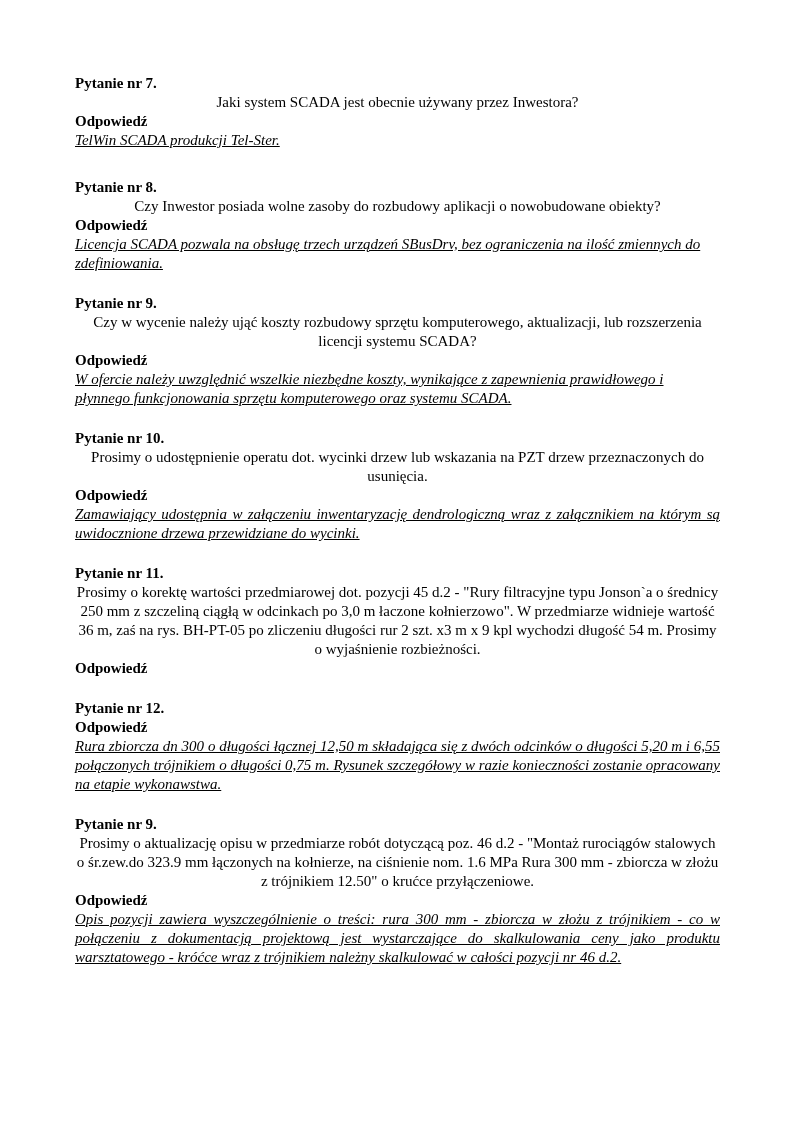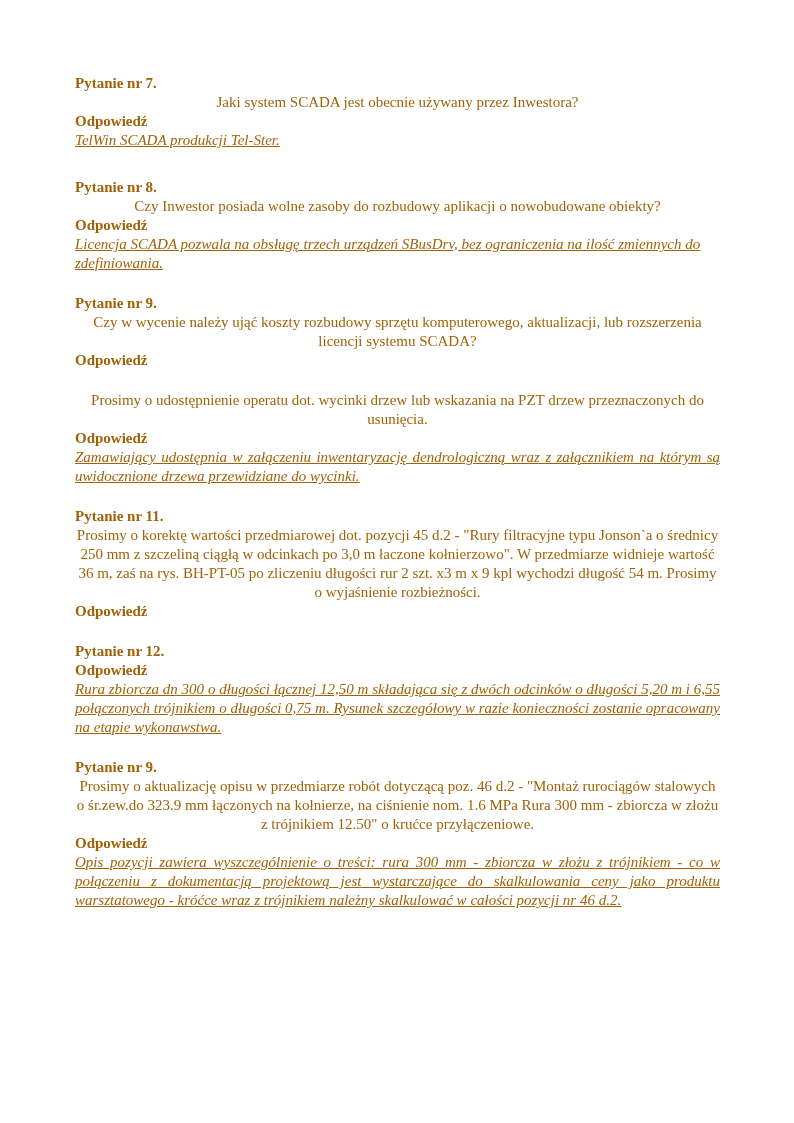--- a/index.html
+++ b/index.html
@@ -6,21 +6,21 @@
     margin: 0;
     padding: 0;
     background: #ffffff;
   }
   .page {
     position: relative;
     width: 794px;
     height: 1123px;
     margin: 0 auto;
     background: #ffffff;
-    color: #a16207;
+    color: #000000;
     font-family: "Liberation Serif", "DejaVu Serif", serif;
     font-size: 15px;
     line-height: 19px;
     box-sizing: border-box;
     padding: 74px 74px 40px 75px;
     overflow: hidden;
   }
   .qa-section {
     margin-bottom: 21px;
   }
@@ -63,23 +63,25 @@
     <h3 class="q-title">Pytanie nr 8.</h3>
     <p class="q-text">Czy Inwestor posiada wolne zasoby do rozbudowy aplikacji o nowobudowane obiekty?</p>
     <h3 class="a-label">Odpowiedź</h3>
     <p class="a-text">Licencja SCADA pozwala na obsługę trzech urządzeń SBusDrv, bez ograniczenia na ilość zmiennych do zdefiniowania.</p>
   </section>
 
   <section class="qa-section">
     <h3 class="q-title">Pytanie nr 9.</h3>
     <p class="q-text">Czy w wycenie należy ująć koszty rozbudowy sprzętu komputerowego, aktualizacji, lub rozszerzenia licencji systemu SCADA?</p>
     <h3 class="a-label">Odpowiedź</h3>
+    <p class="a-text">W ofercie należy uwzględnić wszelkie niezbędne koszty, wynikające z zapewnienia prawidłowego i płynnego funkcjonowania sprzętu komputerowego oraz systemu SCADA.</p>
   </section>
 
   <section class="qa-section">
+    <h3 class="q-title">Pytanie nr 10.</h3>
     <p class="q-text">Prosimy o udostępnienie operatu dot. wycinki drzew lub wskazania na PZT drzew przeznaczonych do usunięcia.</p>
     <h3 class="a-label">Odpowiedź</h3>
     <p class="a-text justify">Zamawiający udostępnia w załączeniu inwentaryzację dendrologiczną wraz z załącznikiem na którym są uwidocznione drzewa przewidziane do wycinki.</p>
   </section>
 
   <section class="qa-section">
     <h3 class="q-title">Pytanie nr 11.</h3>
     <p class="q-text">Prosimy o korektę wartości przedmiarowej dot. pozycji 45 d.2 - "Rury filtracyjne typu Jonson`a o średnicy 250 mm z szczeliną ciągłą w odcinkach po 3,0 m łaczone kołnierzowo". W przedmiarze widnieje wartość 36 m, zaś na rys. BH-PT-05 po zliczeniu długości rur 2 szt. x3 m x 9 kpl wychodzi długość 54 m. Prosimy o wyjaśnienie rozbieżności.</p>
     <h3 class="a-label">Odpowiedź</h3>
   </section>

